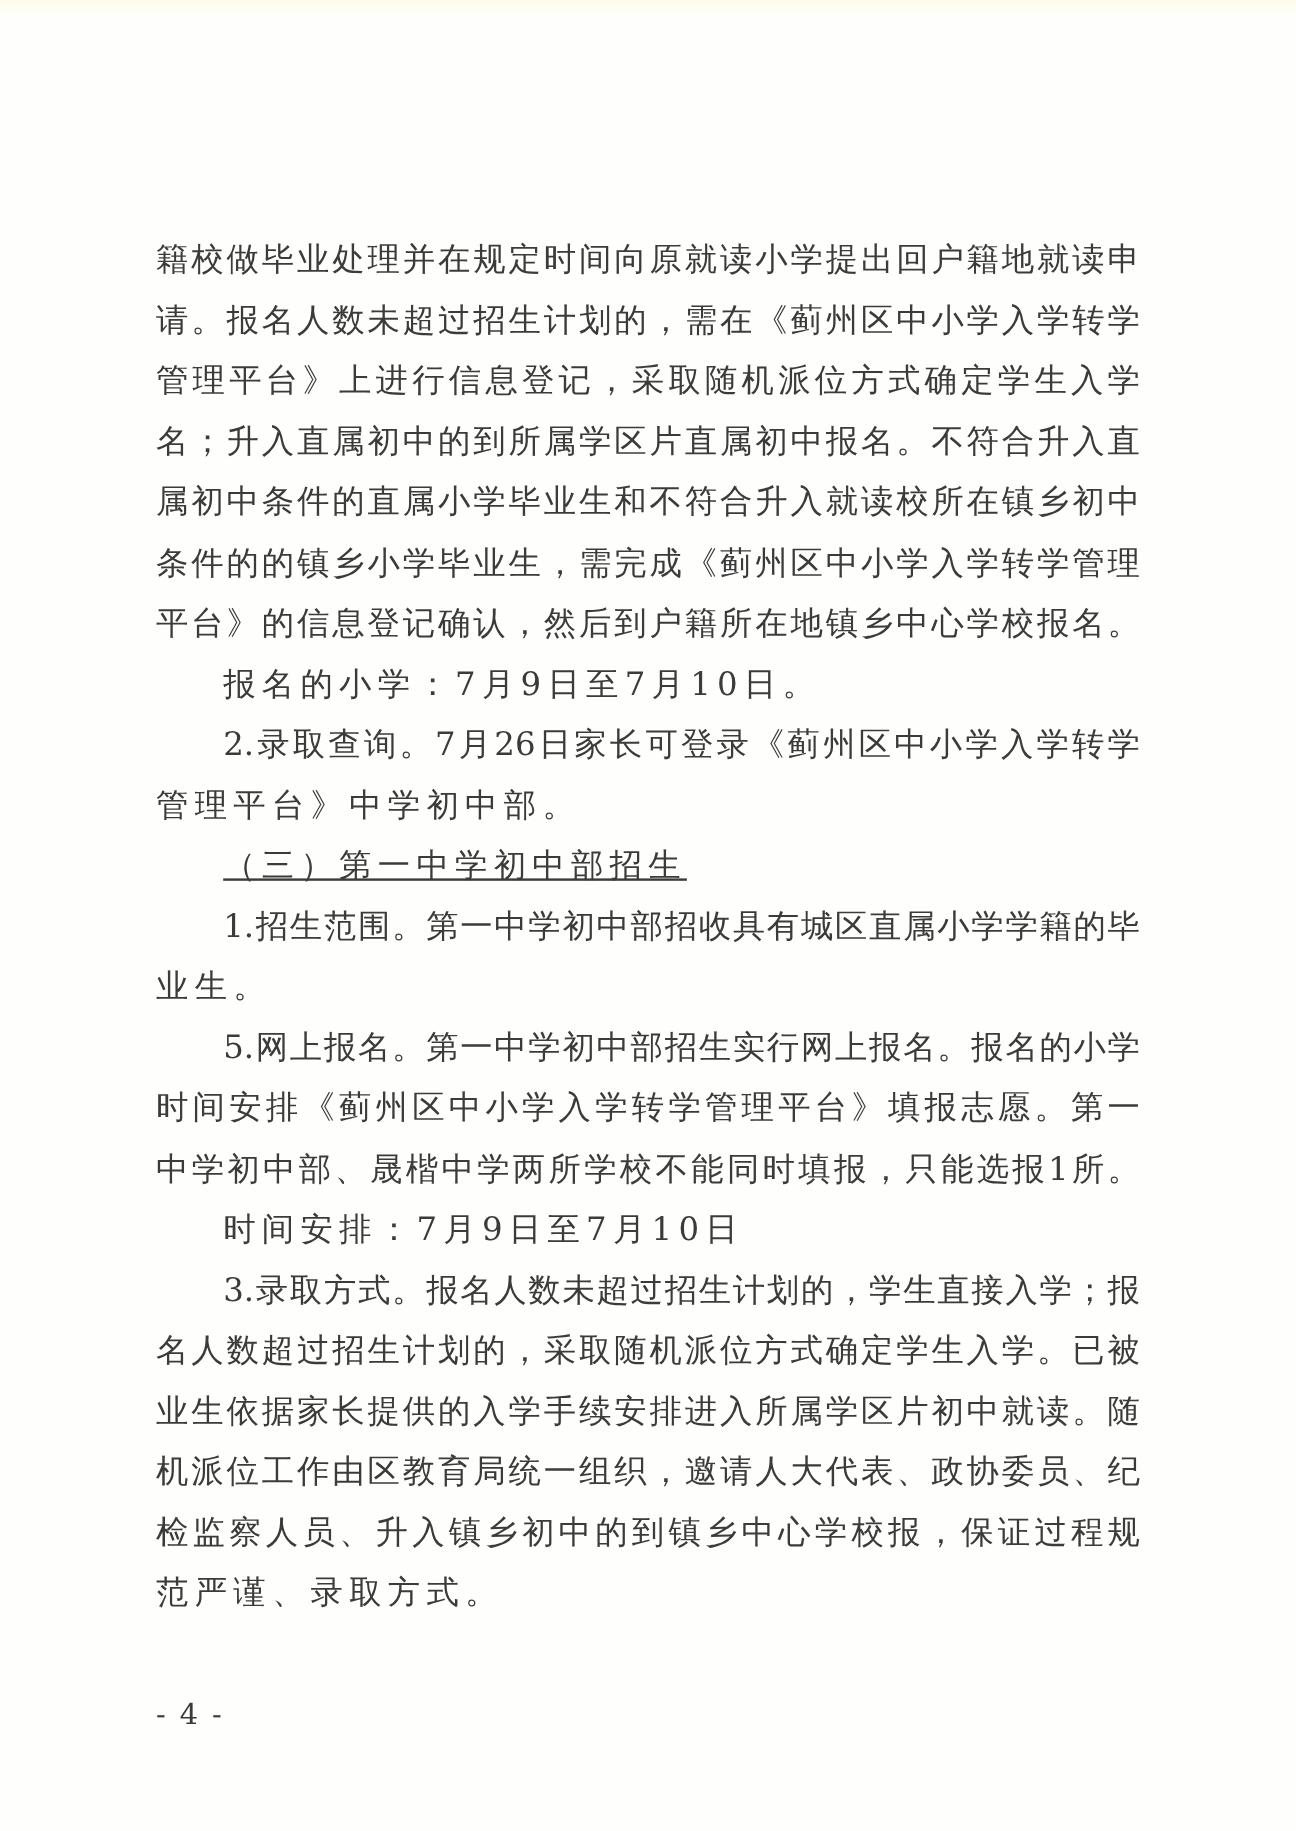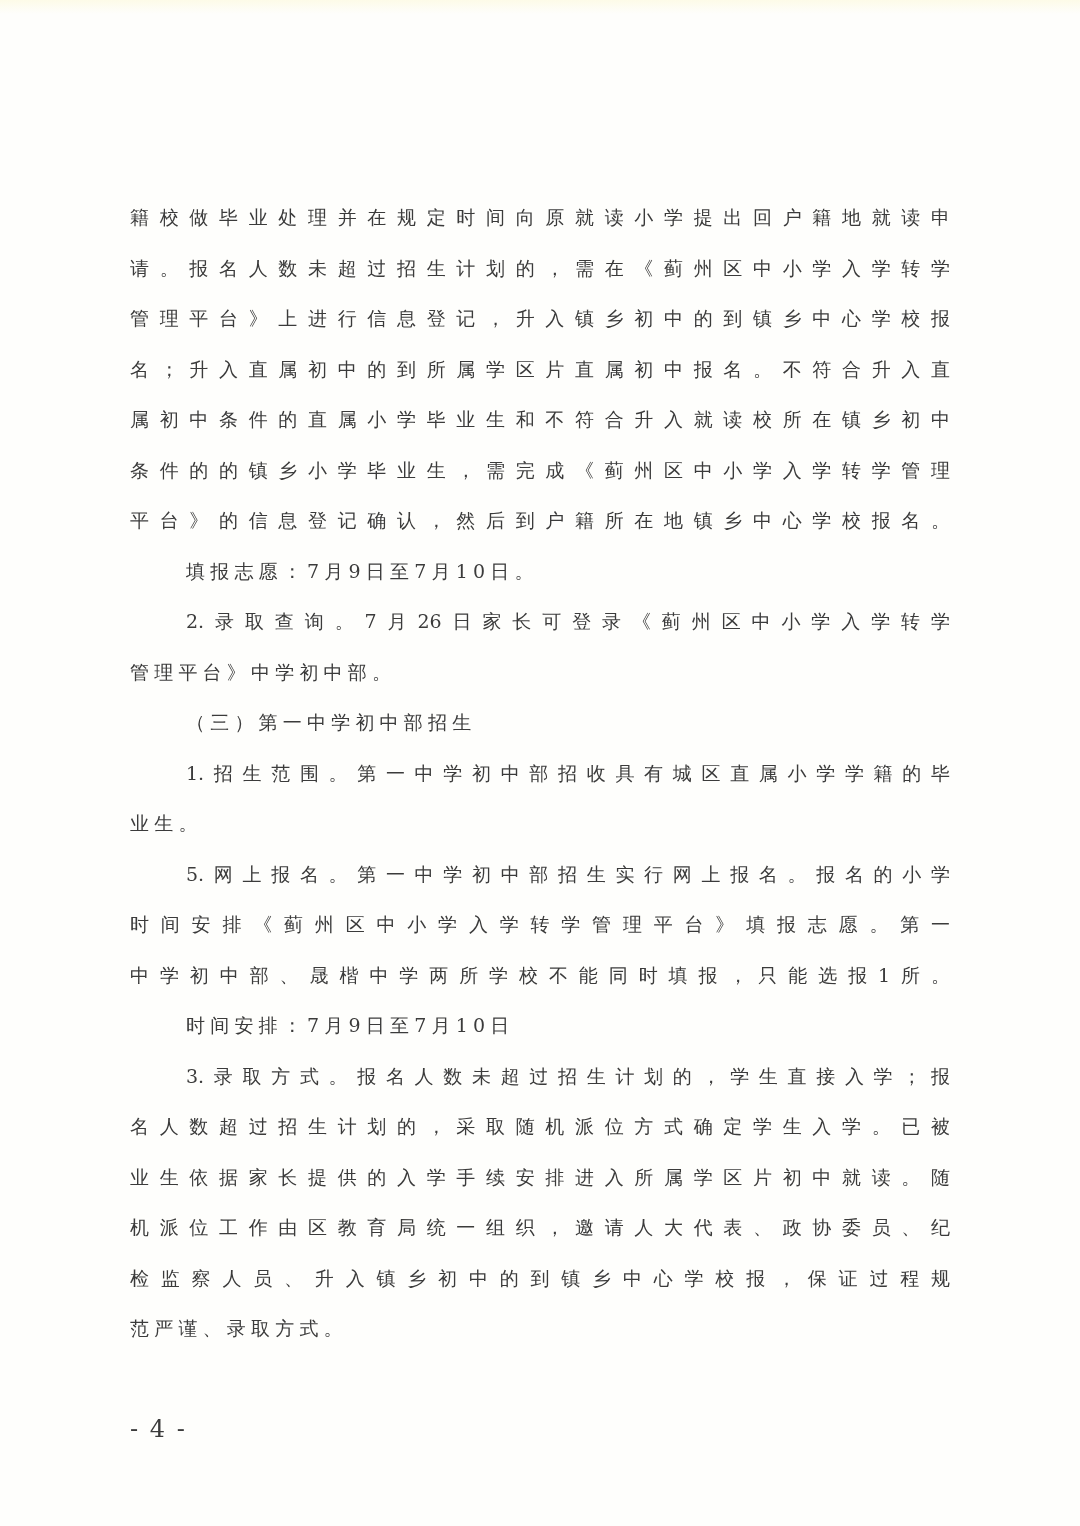--- a/index.html
+++ b/index.html
@@ -23,58 +23,59 @@
     }
     .content {
       position: absolute;
       left: 130px;
       top: 192px;
       width: 820px;
     }
     .line {
       height: 50.5px;
       line-height: 50.5px;
-      font-size: 19px;
+      font-size: 27px;
       white-space: nowrap;
       letter-spacing: 5.2px;
     }
     .line.justify {
       text-align: justify;
       text-align-last: justify;
       letter-spacing: 0;
     }
     .indent {
       padding-left: 56px;
     }
     .heading {
       padding-left: 56px;
+      text-decoration: underline;
     }
     .page-number {
       position: absolute;
       left: 130px;
       top: 1415px;
       font-size: 24px;
       font-family: "DejaVu Serif", "Liberation Serif", serif;
       letter-spacing: 2px;
       color: #3b3b3b;
     }
   </style>
 </head>
 <body>
 
 <div class="page">
   <div class="content">
     <div class="line justify">籍校做毕业处理并在规定时间向原就读小学提出回户籍地就读申</div>
     <div class="line justify">请。报名人数未超过招生计划的，需在《蓟州区中小学入学转学</div>
-    <div class="line justify">管理平台》上进行信息登记，升入镇乡初中的到镇乡中心学校报</div>
+    <div class="line justify">管理平台》上进行信息登记，采取随机派位方式确定学生入学</div>
     <div class="line justify">名；升入直属初中的到所属学区片直属初中报名。不符合升入直</div>
     <div class="line justify">属初中条件的直属小学毕业生和不符合升入就读校所在镇乡初中</div>
     <div class="line justify">条件的的镇乡小学毕业生，需完成《蓟州区中小学入学转学管理</div>
     <div class="line justify">平台》的信息登记确认，然后到户籍所在地镇乡中心学校报名。</div>
-    <div class="line indent">填报志愿：7月9日至7月10日。</div>
+    <div class="line indent">报名的小学：7月9日至7月10日。</div>
     <div class="line justify indent">2.录取查询。7月26日家长可登录《蓟州区中小学入学转学</div>
     <div class="line">管理平台》中学初中部。</div>
     <div class="line heading">（三）第一中学初中部招生</div>
     <div class="line justify indent">1.招生范围。第一中学初中部招收具有城区直属小学学籍的毕</div>
     <div class="line">业生。</div>
     <div class="line justify indent">5.网上报名。第一中学初中部招生实行网上报名。报名的小学</div>
     <div class="line justify">时间安排《蓟州区中小学入学转学管理平台》填报志愿。第一</div>
     <div class="line justify">中学初中部、晟楷中学两所学校不能同时填报，只能选报1所。</div>
     <div class="line indent">时间安排：7月9日至7月10日</div>
     <div class="line justify indent">3.录取方式。报名人数未超过招生计划的，学生直接入学；报</div>

